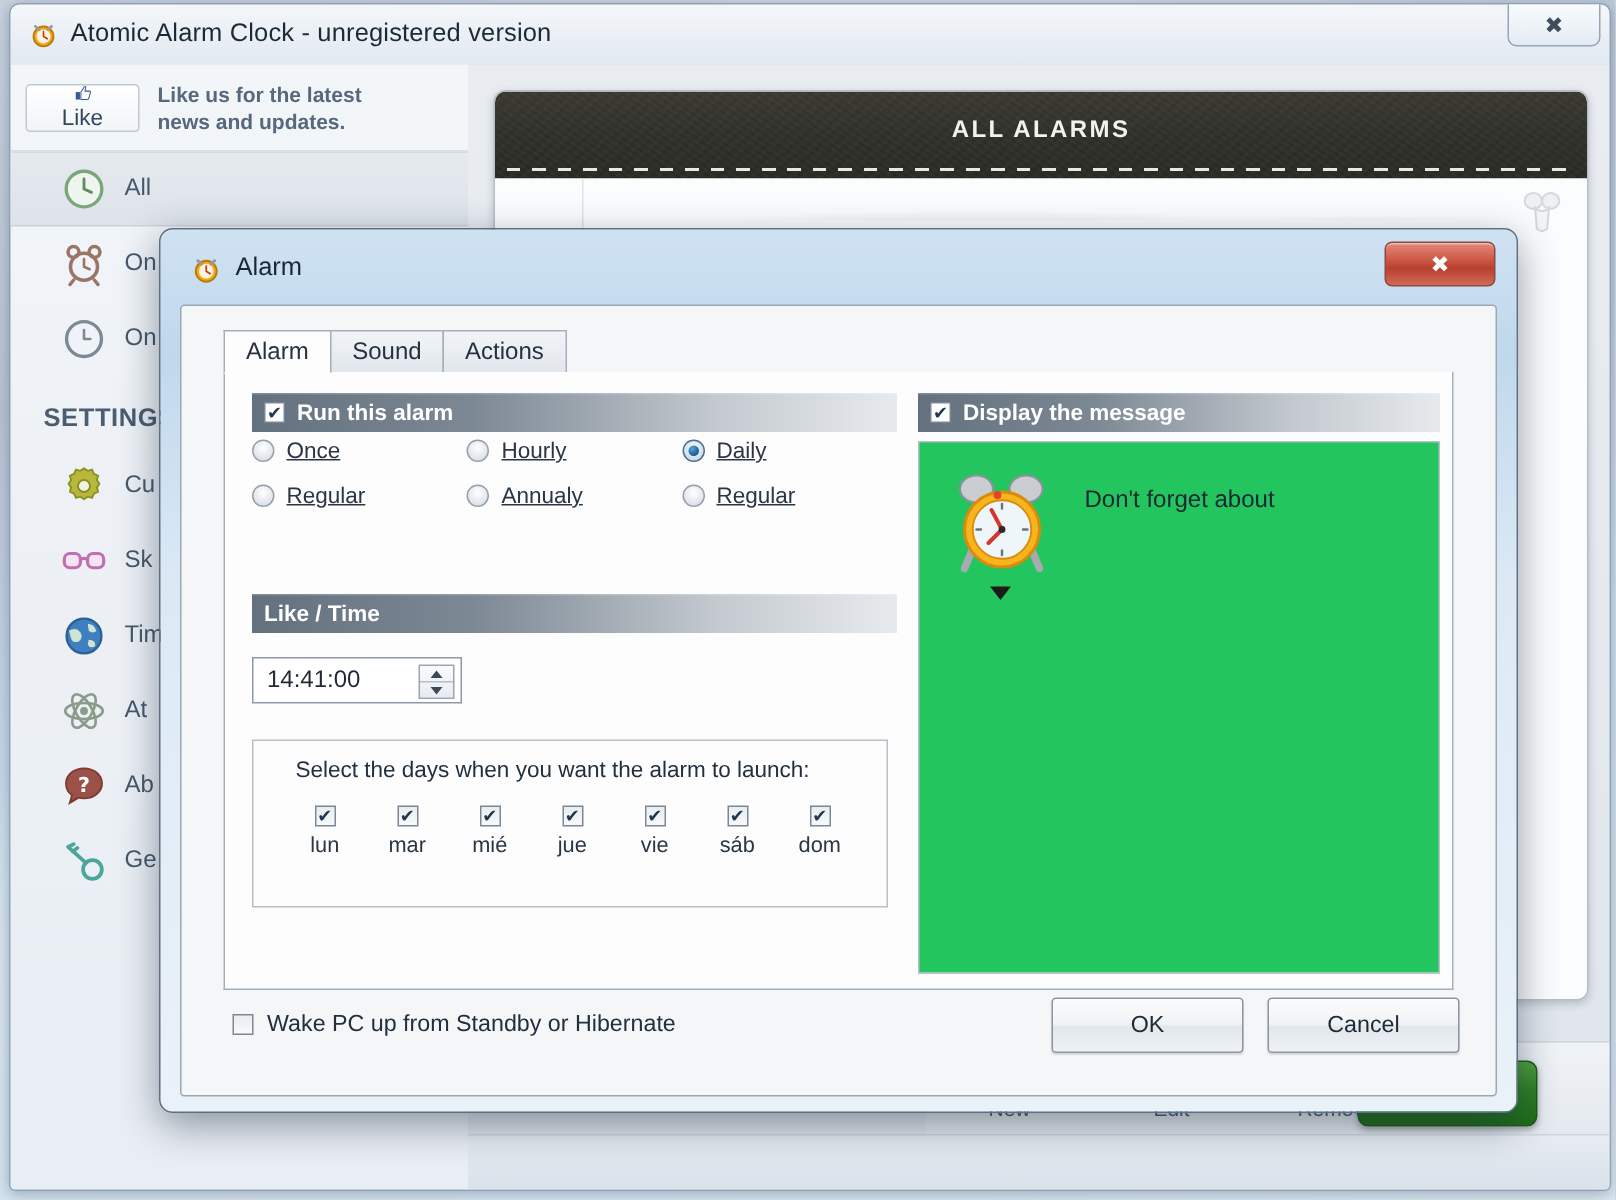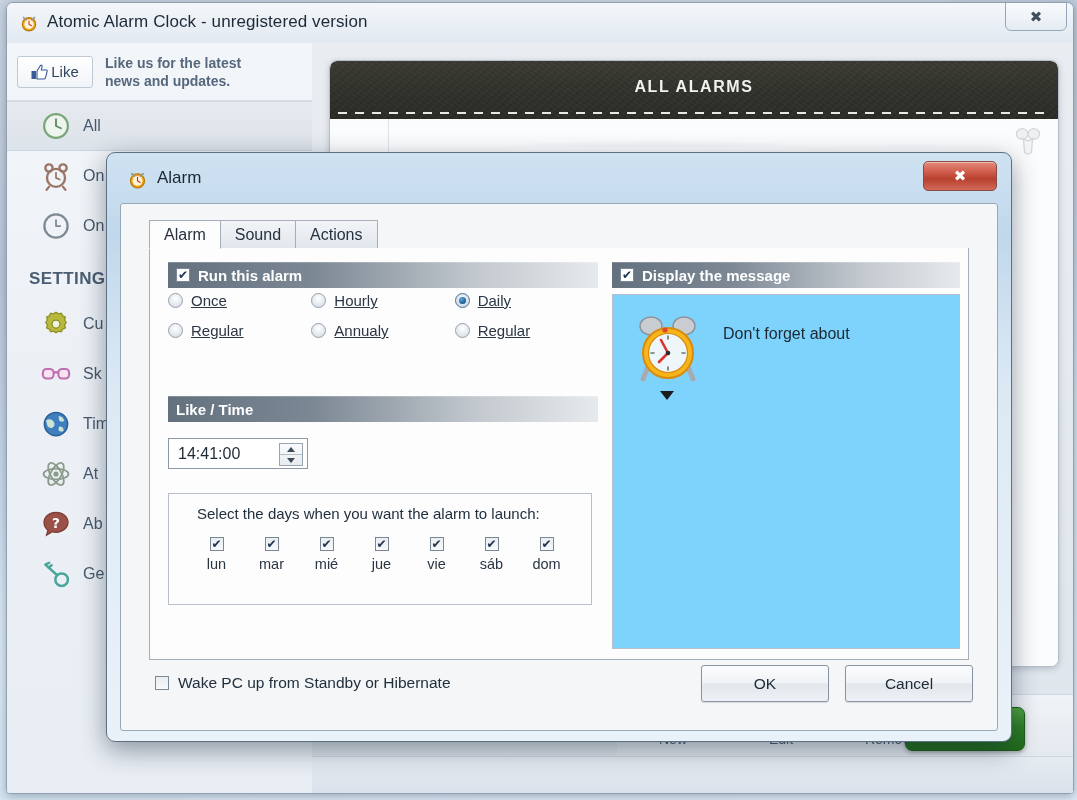--- a/index.html
+++ b/index.html
@@ -60,21 +60,21 @@
     border-right:1px solid #c7d0da;
   }
   #like-bar{
     height:58px;border-bottom:1px solid #d7dee6;
     display:flex;align-items:center;padding:0 10px;box-sizing:border-box;
   }
   #like-button{
     width:74px;height:30px;border:1px solid #bfc9d4;border-radius:3px;
     background:linear-gradient(180deg,#ffffff,#f1f4f8);
     display:flex;align-items:center;justify-content:center;gap:3px;
-    font-size:15px;color:#31465c;cursor:pointer;
+    font-size:15px;color:#31465c;cursor:pointer;flex-direction:column;
   }
   #like-text{
     margin-left:12px;font-size:14px;font-weight:bold;color:#56687d;
     line-height:18px;
   }
   .side-head{
     font-size:17px;font-weight:bold;color:#4a5d72;letter-spacing:.4px;
     padding:18px 0 10px 22px;
   }
   .side-item{
@@ -252,21 +252,21 @@
   #days-label{position:absolute;left:12px;top:11px;font-size:15px;color:#22303e;margin-left:16px;}
   #days-row{position:absolute;left:20px;top:43px;display:flex;}
   .day-cell{width:55px;text-align:center;}
   .day-cell .cb{margin:0 auto;display:flex;}
   .day-lbl{font-size:14.5px;color:#2a3644;margin-top:5px;}
 
   
   #msg-sect{position:absolute;left:462px;top:0;right:8px;}
   #msg-box{
     position:absolute;left:462px;top:32px;right:8px;bottom:10px;
-    border:1px solid #b7c0ca;background:#7dd3fc;
+    border:1px solid #b7c0ca;background:#22c55e;
   }
   #msg-clock{position:absolute;left:22px;top:18px;width:66px;height:70px;}
   #msg-arrow{
     position:absolute;left:47px;top:96px;width:0;height:0;
     border-left:7px solid transparent;border-right:7px solid transparent;border-top:9px solid #1b1b1b;
   }
   #msg-text{position:absolute;left:110px;top:30px;font-size:16px;color:#1d2834;}
 
   
   #wake-row{

